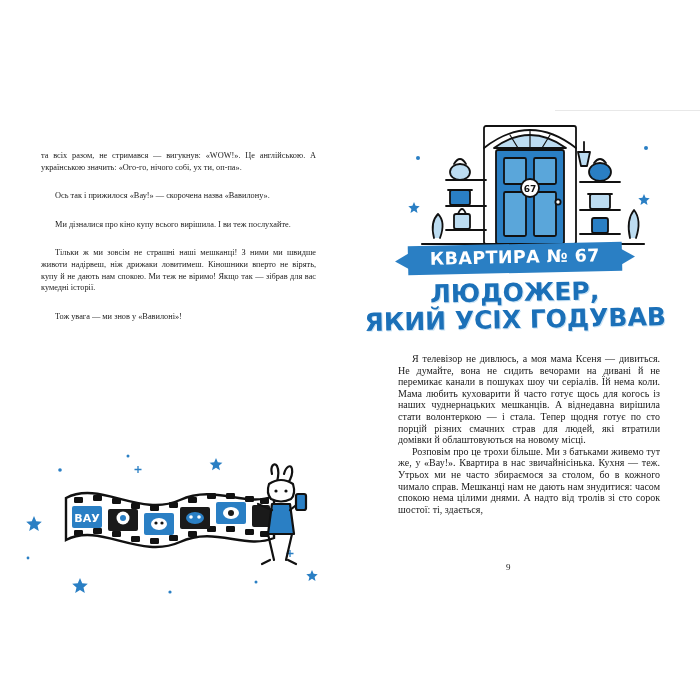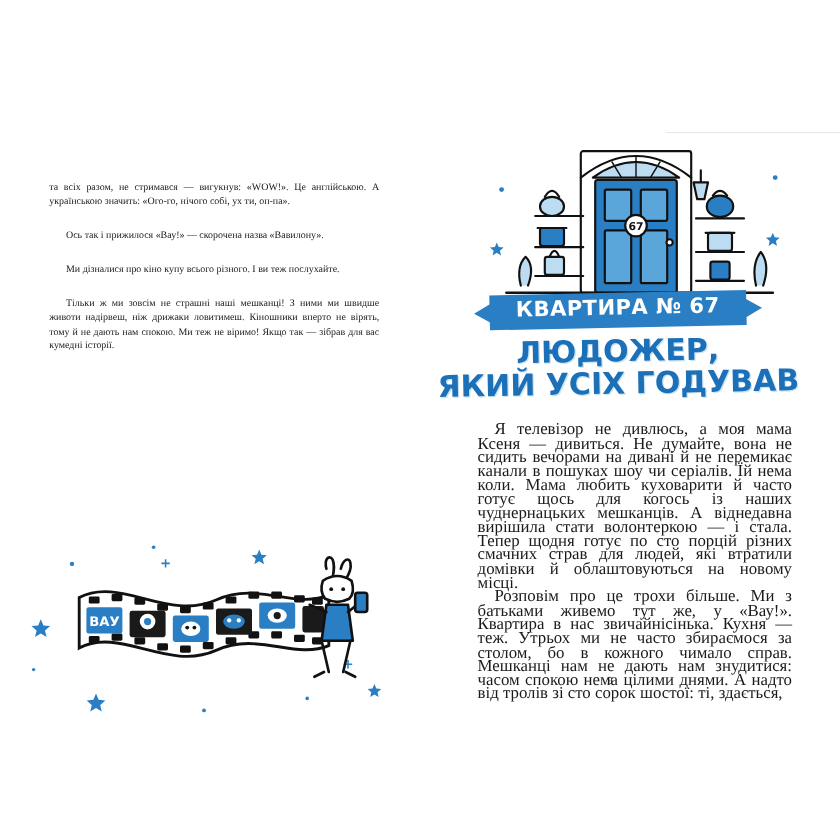--- a/index.html
+++ b/index.html
@@ -53,21 +53,21 @@
 
   
   .right-col {
     position: absolute;
     left: 398px;
     top: 243px;
     width: 262px;
   }
   .right-col p {
     margin: 0;
-    font-size: 14px;
+    font-size: 10px;
     line-height: 11.6px;
     text-align: justify;
     text-indent: 14px;
     hyphens: auto;
   }
   .chapter-head {
     position: absolute;
     left: 360px;
     top: 134px;
     width: 310px;
@@ -160,22 +160,23 @@
 
 <div class="page">
 
   <div class="top-rule"></div>
 
   <div class="spread">
 
     <div class="left-col">
       <p class="noindent">та всіх разом, не стримався — вигукнув: «WOW!». Це англійською. А українською значить: «Ого-го, нічого собі, ух ти, оп-па».</p>
       <p class="gap">Ось так і прижилося «Вау!» — скорочена назва «Вавилону».</p>
-      <p class="gap">Ми дізналися про кіно купу всього різного. І ви теж послухайте.</p>
-      <p class="gap">Тільки ж ми зовсім не страшні наші мешканці! З ними ми швидше животи надірвеш, ніж дрижаки ловитимеш. Кіношники вперто не вірять, тому й не дають нам спокою. Ми теж не віримо! Якщо так — зібрав для вас кумедні історії.</p>
+      <p class="gap">Ми дізналися про кіно купу всього вирішила. І ви теж послухайте.</p>
+      <p class="gap">Тільки ж ми зовсім не страшні наші мешканці! З ними ми швидше животи надірвеш, ніж дрижаки ловитимеш. Кіношники вперто не вірять, купу й не дають нам спокою. Ми теж не віримо! Якщо так — зібрав для вас кумедні історії.</p>
+      <p class="gap">Тож увага — ми знов у «Вавилоні»!</p>
     </div>
 
     <svg class="stars" viewBox="0 0 320 150">
       <g fill="#2a7fc4">
         <path d="M14 66 l2.2 5.2 5.6 .5 -4.3 3.7 1.3 5.5 -4.8-3 -4.8 3 1.3-5.5 -4.3-3.7 5.6-.5z"></path>
         <path d="M60 128 l2.2 5.2 5.6 .5 -4.3 3.7 1.3 5.5 -4.8-3 -4.8 3 1.3-5.5 -4.3-3.7 5.6-.5z"></path>
         <path d="M196 8 l1.8 4.3 4.6 .4 -3.5 3 1.1 4.5 -4-2.4 -4 2.4 1.1-4.5 -3.5-3 4.6-.4z"></path>
         <path d="M258 62 l1.6 3.8 4.1 .4 -3.1 2.7 .9 4 -3.5-2.2 -3.5 2.2 .9-4 -3.1-2.7 4.1-.4z"></path>
         <path d="M292 120 l1.6 3.8 4.1 .4 -3.1 2.7 .9 4 -3.5-2.2 -3.5 2.2 .9-4 -3.1-2.7 4.1-.4z"></path>
         <circle cx="40" cy="20" r="1.8"></circle>

